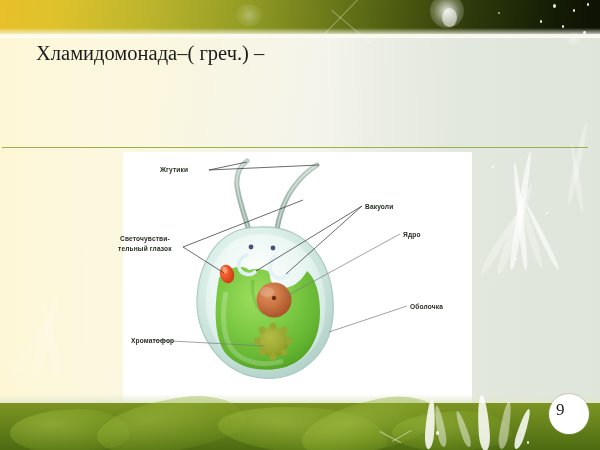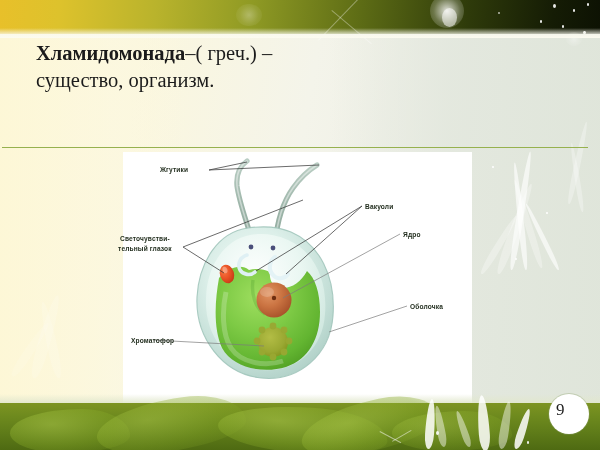--- a/index.html
+++ b/index.html
@@ -43,21 +43,21 @@
   
   .blade{position:absolute;background:rgba(255,255,255,.62);transform-origin:50% 100%;
     border-radius:50% 50% 45% 45%/65% 65% 35% 35%;}
   .blade-faint{position:absolute;background:rgba(255,255,255,.3);transform-origin:50% 100%;
     border-radius:50% 50% 45% 45%/65% 65% 35% 35%;}
   .spark{position:absolute;background:rgba(255,255,255,.9);border-radius:50%;}
 
   
   .title-block{position:absolute;left:36px;top:40px;width:530px;}
   .title-line{font-size:20.5px;color:#1b1b1b;line-height:1.33;white-space:nowrap;}
-  .title-strong{font-weight:bold;}
+  .title-strong{font-weight:normal;}
   .divider{position:absolute;left:2px;top:147px;width:586px;height:0;
     border-top:1.4px solid #96b14e;}
 
   
   .panel{position:absolute;left:123px;top:152px;width:349px;height:253px;background:#ffffff;}
 
   .dg{position:absolute;inset:0;}
   .lbl{position:absolute;font-family:"Liberation Sans",sans-serif;font-weight:bold;
     font-size:6.6px;color:#1e2a1a;letter-spacing:.15px;line-height:1.45;white-space:nowrap;}
 </style>
@@ -104,21 +104,20 @@
     <div class="spark" style="left:583px;top:31px;width:2.6px;height:3.4px;"></div>
     <div class="spark" style="left:498px;top:12px;width:1.6px;height:2px;opacity:.7;"></div>
     <div class="bk2" style="left:566px;top:32px;width:16px;height:14px;opacity:.45;"></div>
   </div>
   <div class="banner-fade"></div>
 
   <div class="title-block">
     <div class="title-line">
       <span class="title-strong">Хламидомонада</span><span>–( греч.) –</span>
     </div>
-    <div class="title-line">существо, организм.</div>
   </div>
   <div class="divider"></div>
 
   <div class="panel">
     <svg class="dg" viewBox="0 0 349 253" width="349" height="253">
       <defs>
         <radialGradient id="envG" cx="42%" cy="34%" r="72%">
           <stop offset="0%" stop-color="#f2fbf8"></stop>
           <stop offset="46%" stop-color="#dcefe9"></stop>
           <stop offset="78%" stop-color="#c3ded6"></stop>

